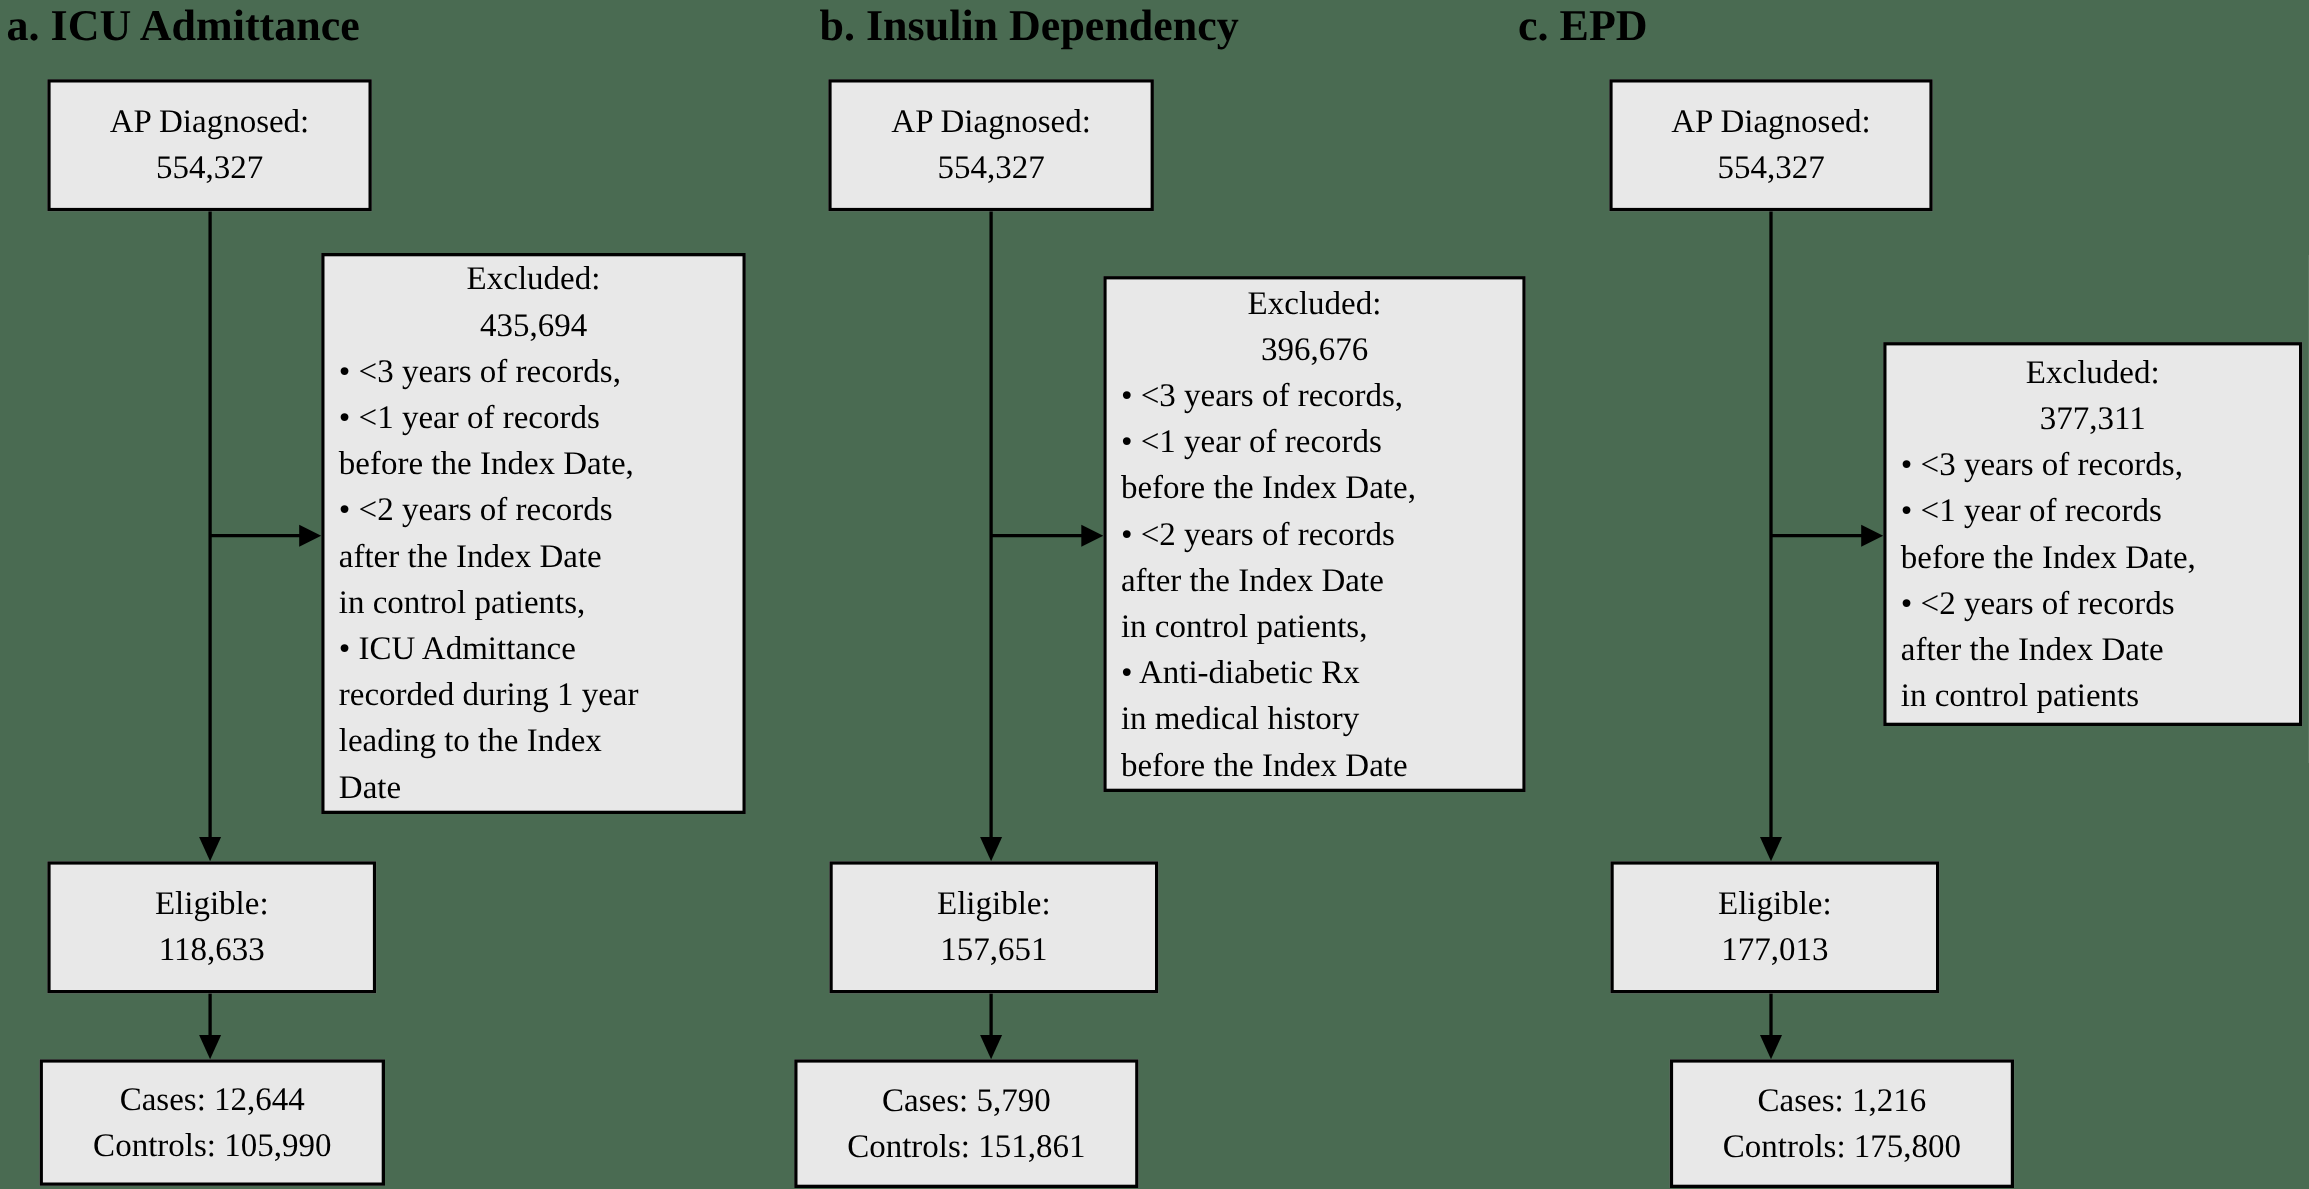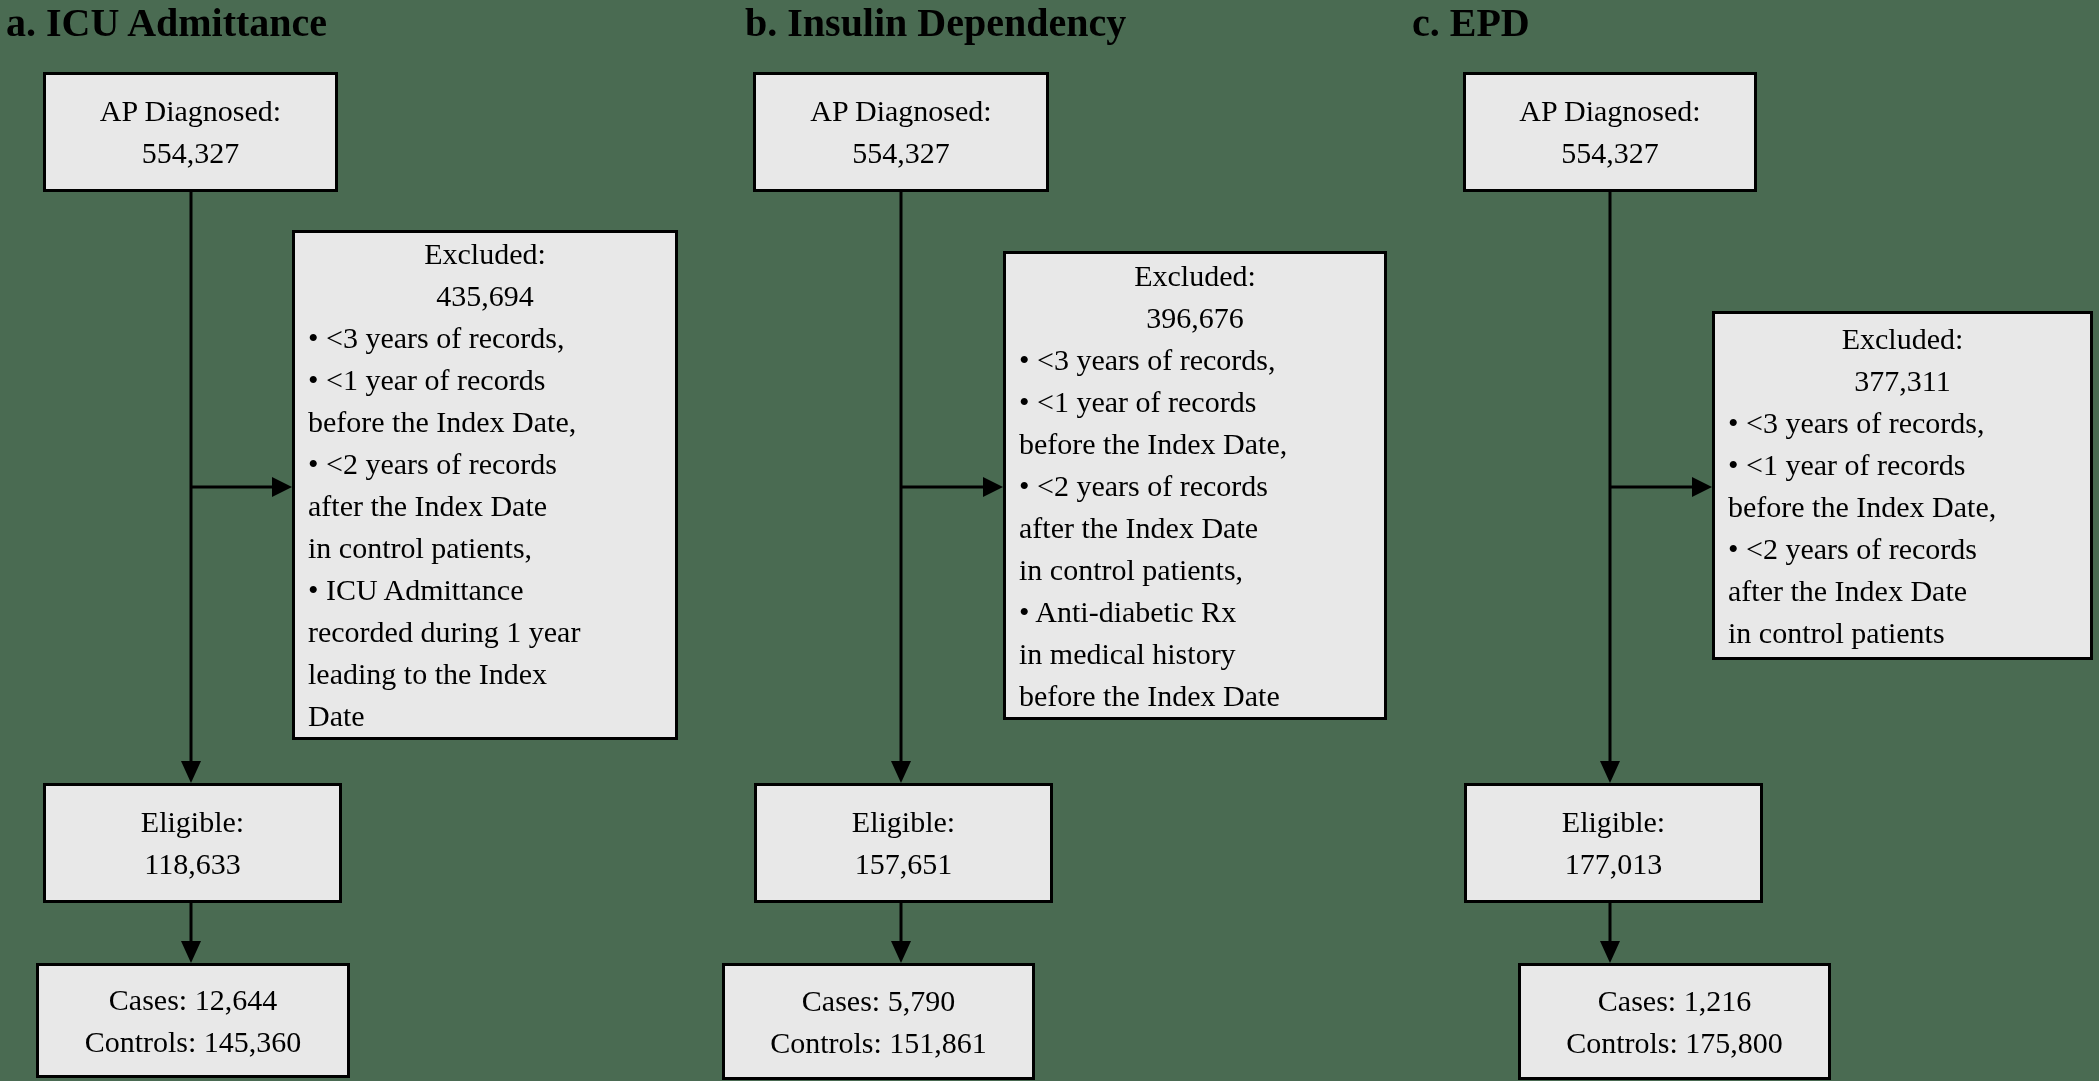--- a/index.html
+++ b/index.html
@@ -96,21 +96,21 @@
 recorded during 1 year
 leading to the Index
 Date</span>
     </div>
     <div class="box" style="left:43px;top:783px;width:299px;height:120px">
       <span class="txt">Eligible:
 118,633</span>
     </div>
     <div class="box" style="left:36px;top:963px;width:314px;height:115px">
       <span class="txt">Cases: 12,644
-Controls: 145,360</span>
+Controls: 105,990</span>
     </div>
   </div>
 
   <div>
     <div class="ptitle" style="left:745px;top:0px">b. Insulin Dependency</div>
     <div class="box" style="left:753px;top:72px;width:296px;height:120px">
       <span class="txt">AP Diagnosed:
 554,327</span>
     </div>
     <div class="box" style="left:1003px;top:251px;width:384px;height:469px">
@@ -130,21 +130,21 @@
       <span class="txt">Eligible:
 157,651</span>
     </div>
     <div class="box" style="left:722px;top:963px;width:313px;height:117px">
       <span class="txt">Cases: 5,790
 Controls: 151,861</span>
     </div>
   </div>
 
   <div>
-    <div class="ptitle" style="left:1412px;top:0px">c. EPD</div>
+    <div class="ptitle" style="left:1380px;top:0px">c. EPD</div>
     <div class="box" style="left:1463px;top:72px;width:294px;height:120px">
       <span class="txt">AP Diagnosed:
 554,327</span>
     </div>
     <div class="box" style="left:1712px;top:311px;width:381px;height:349px">
       <span class="txt">Excluded:
 377,311</span>
       <span class="bullets">• &lt;3 years of records,
 • &lt;1 year of records
 before the Index Date,

